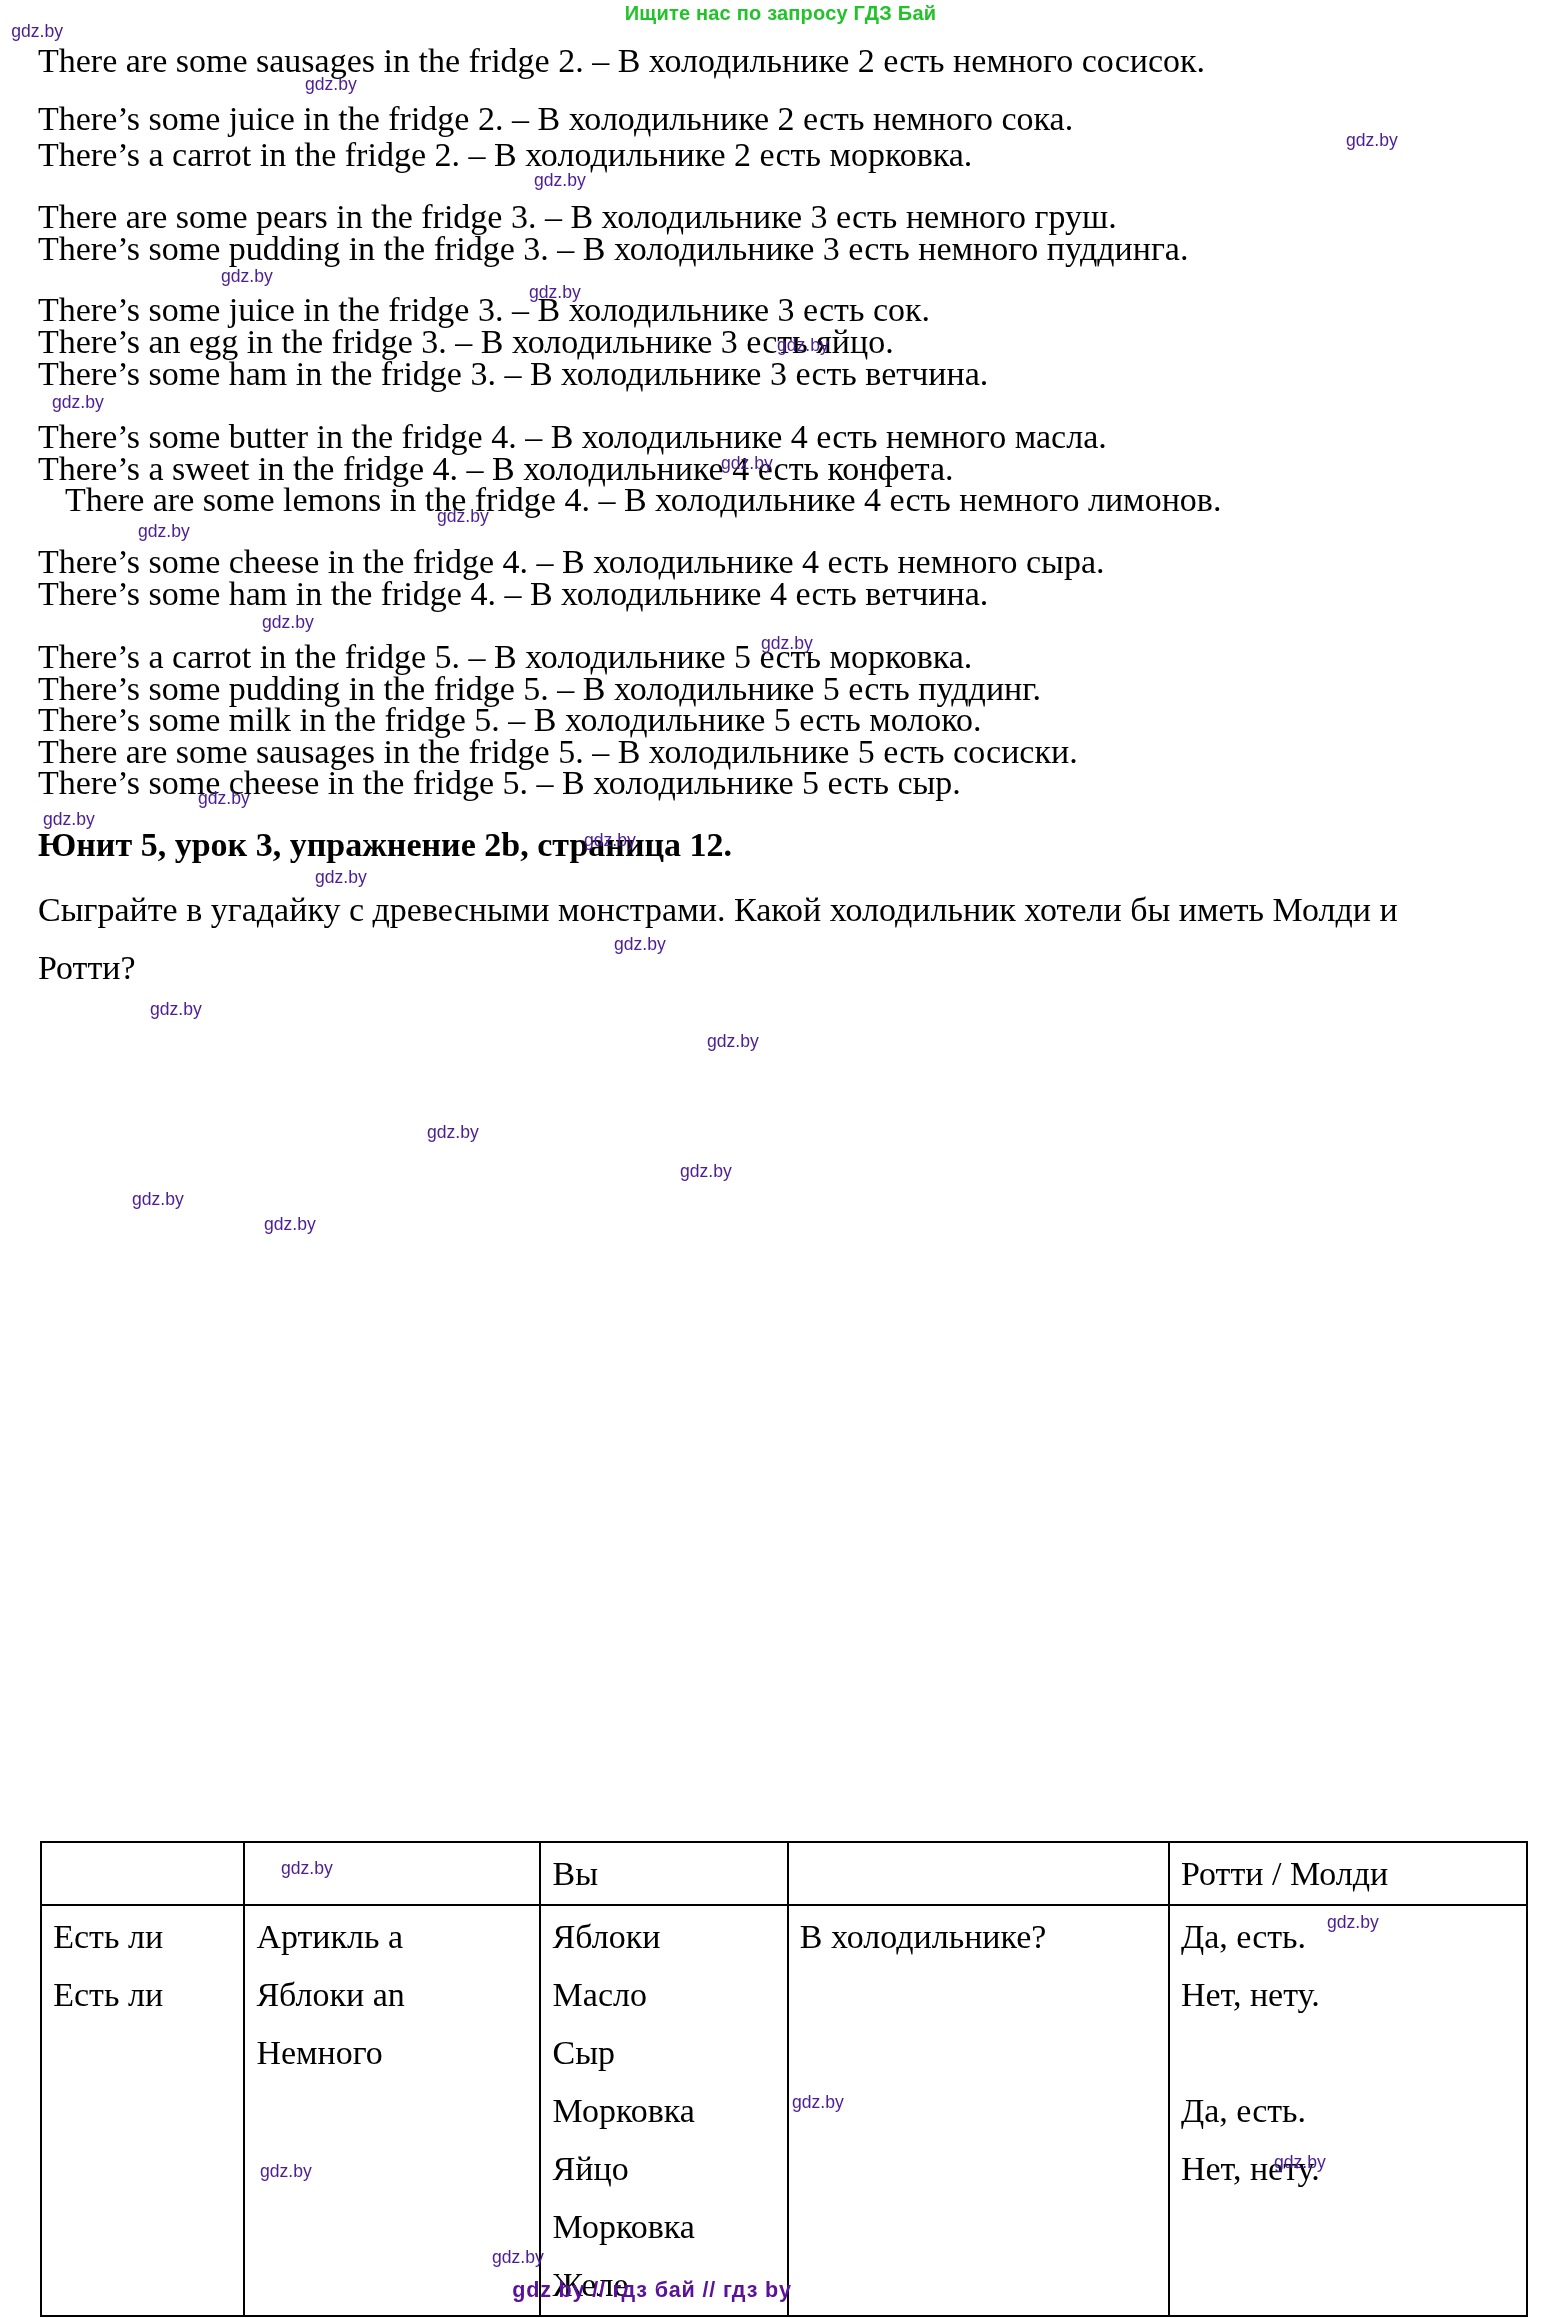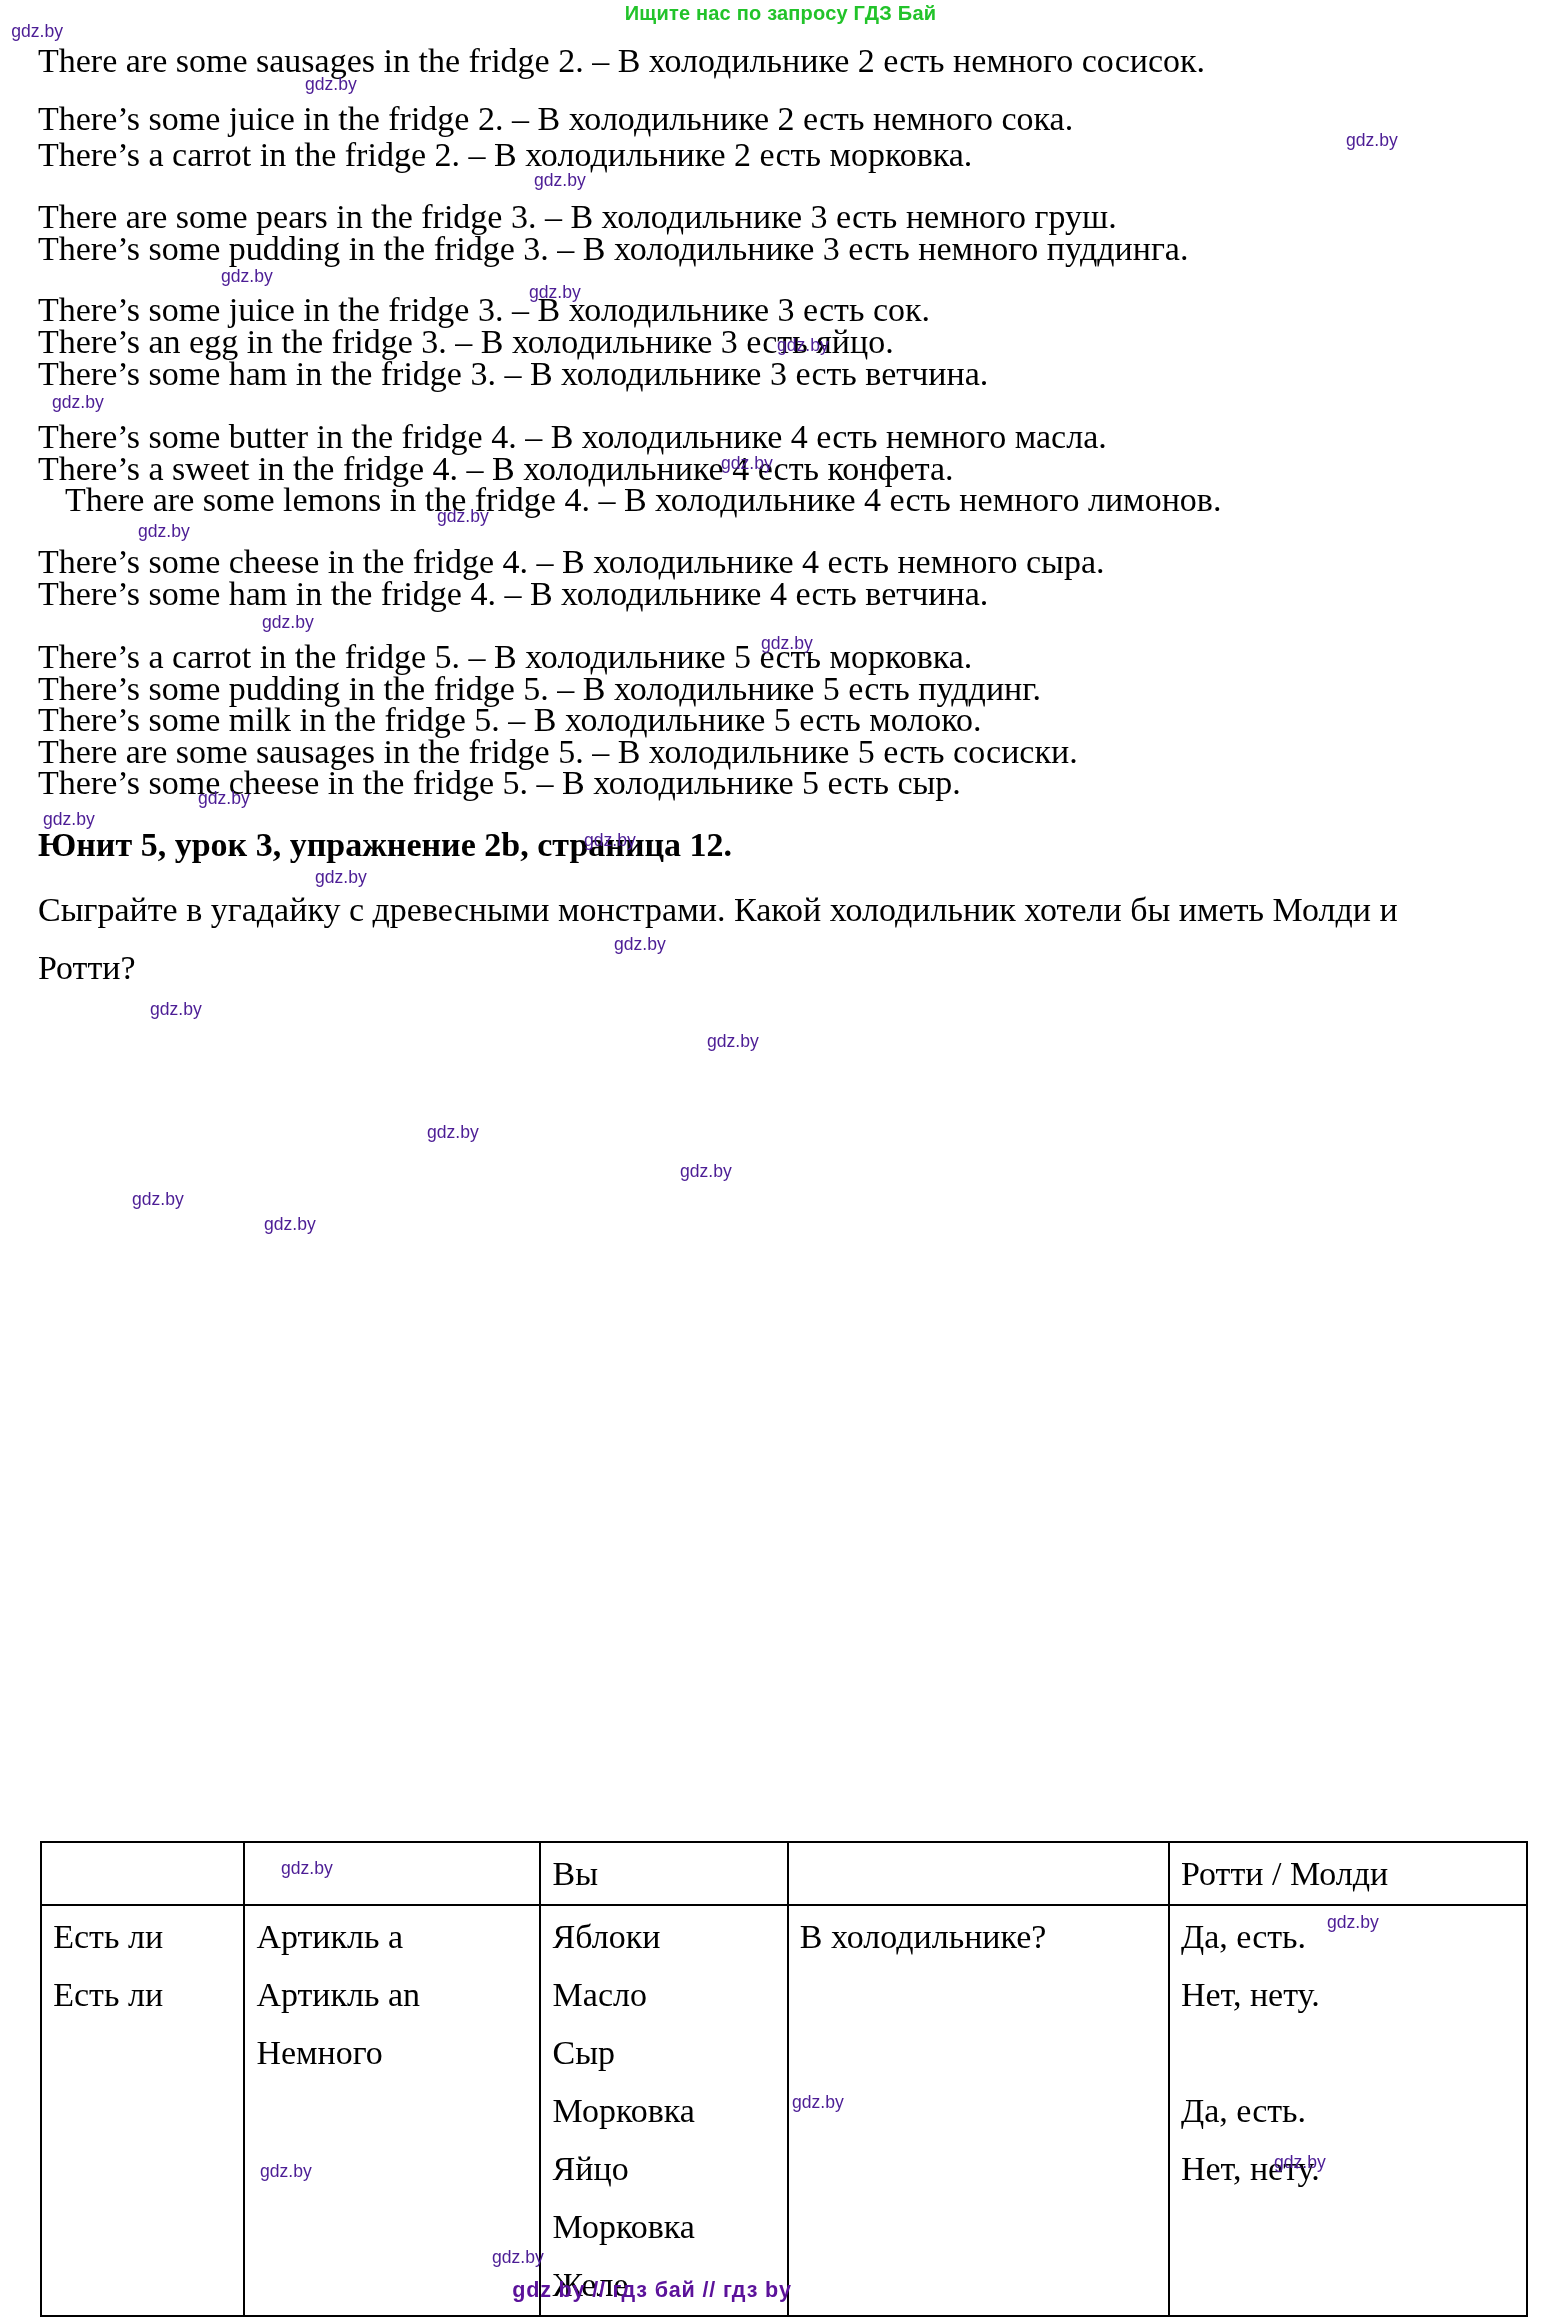--- a/index.html
+++ b/index.html
@@ -182,21 +182,21 @@
         <td class="col-d"></td>
         <td class="col-e">Ротти / Молди</td>
       </tr>
       <tr class="body-row">
         <td class="col-a cell-lines">
           <span>Есть ли</span>
           <span>Есть ли</span>
         </td>
         <td class="col-b cell-lines">
           <span>Артикль a</span>
-          <span>Артикль an</span>
+          <span>Яблоки an</span>
           <span>Немного</span>
         </td>
         <td class="col-c cell-lines">
           <span>Яблоки</span>
           <span>Масло</span>
           <span>Сыр</span>
           <span>Морковка</span>
           <span>Яйцо</span>
           <span>Морковка</span>
           <span>Желе</span>

